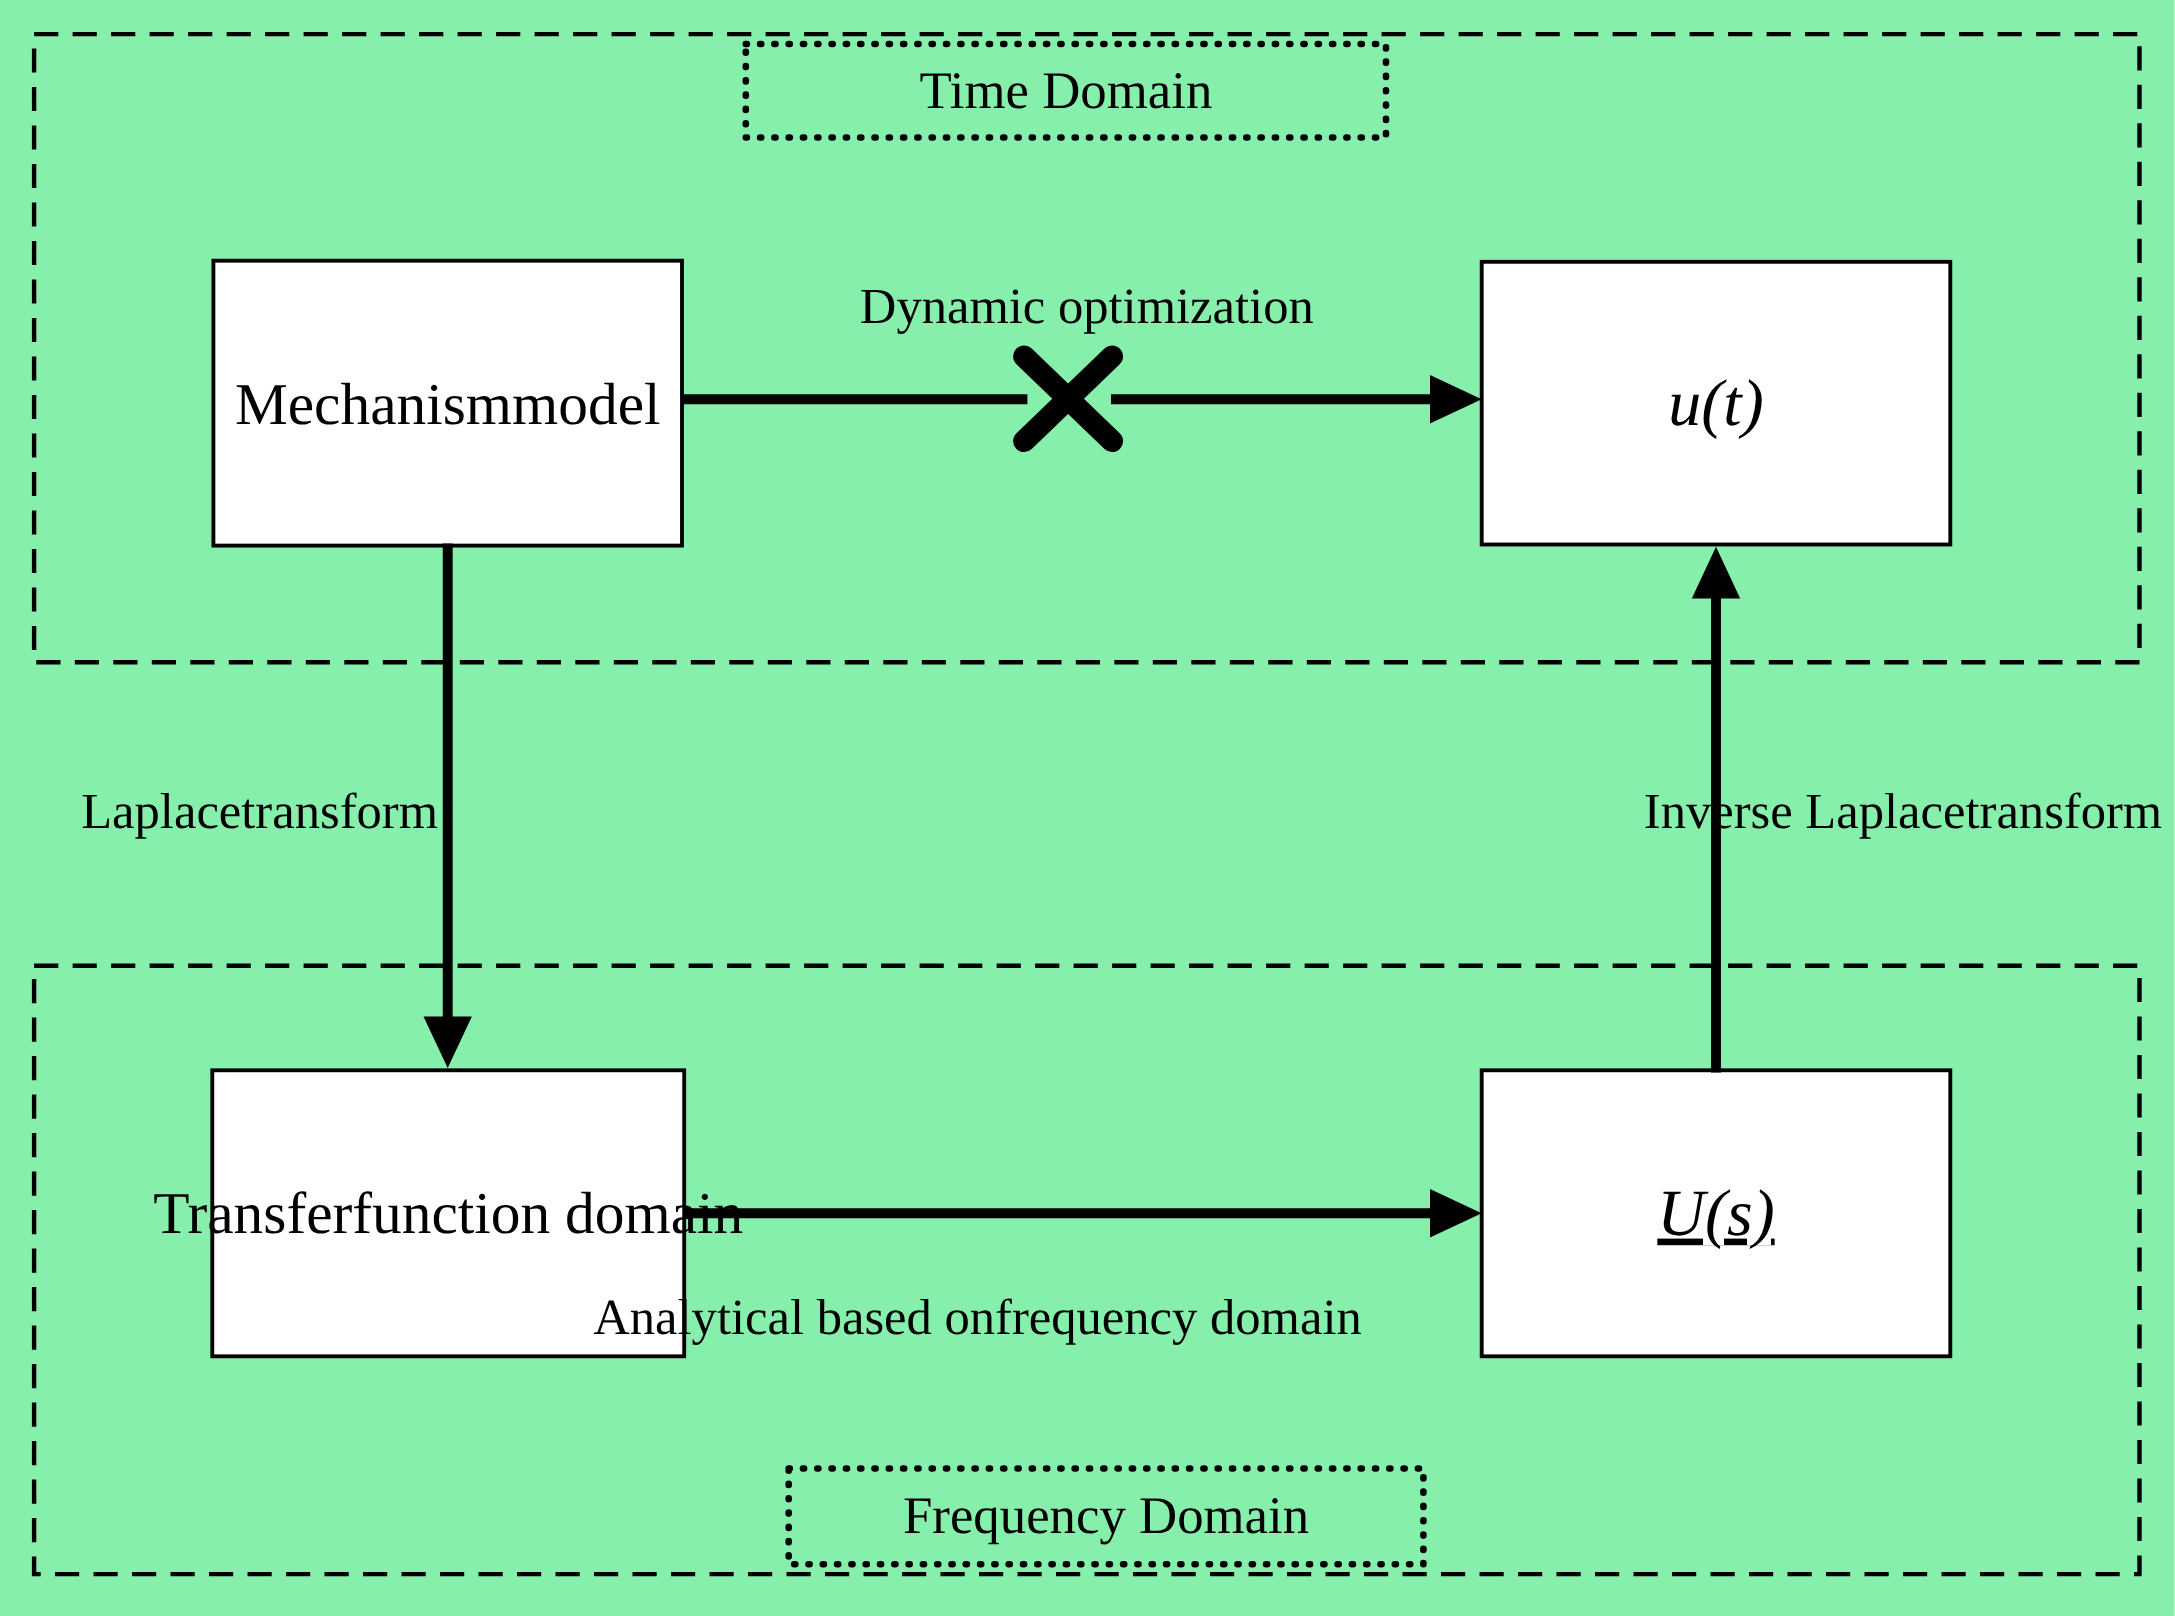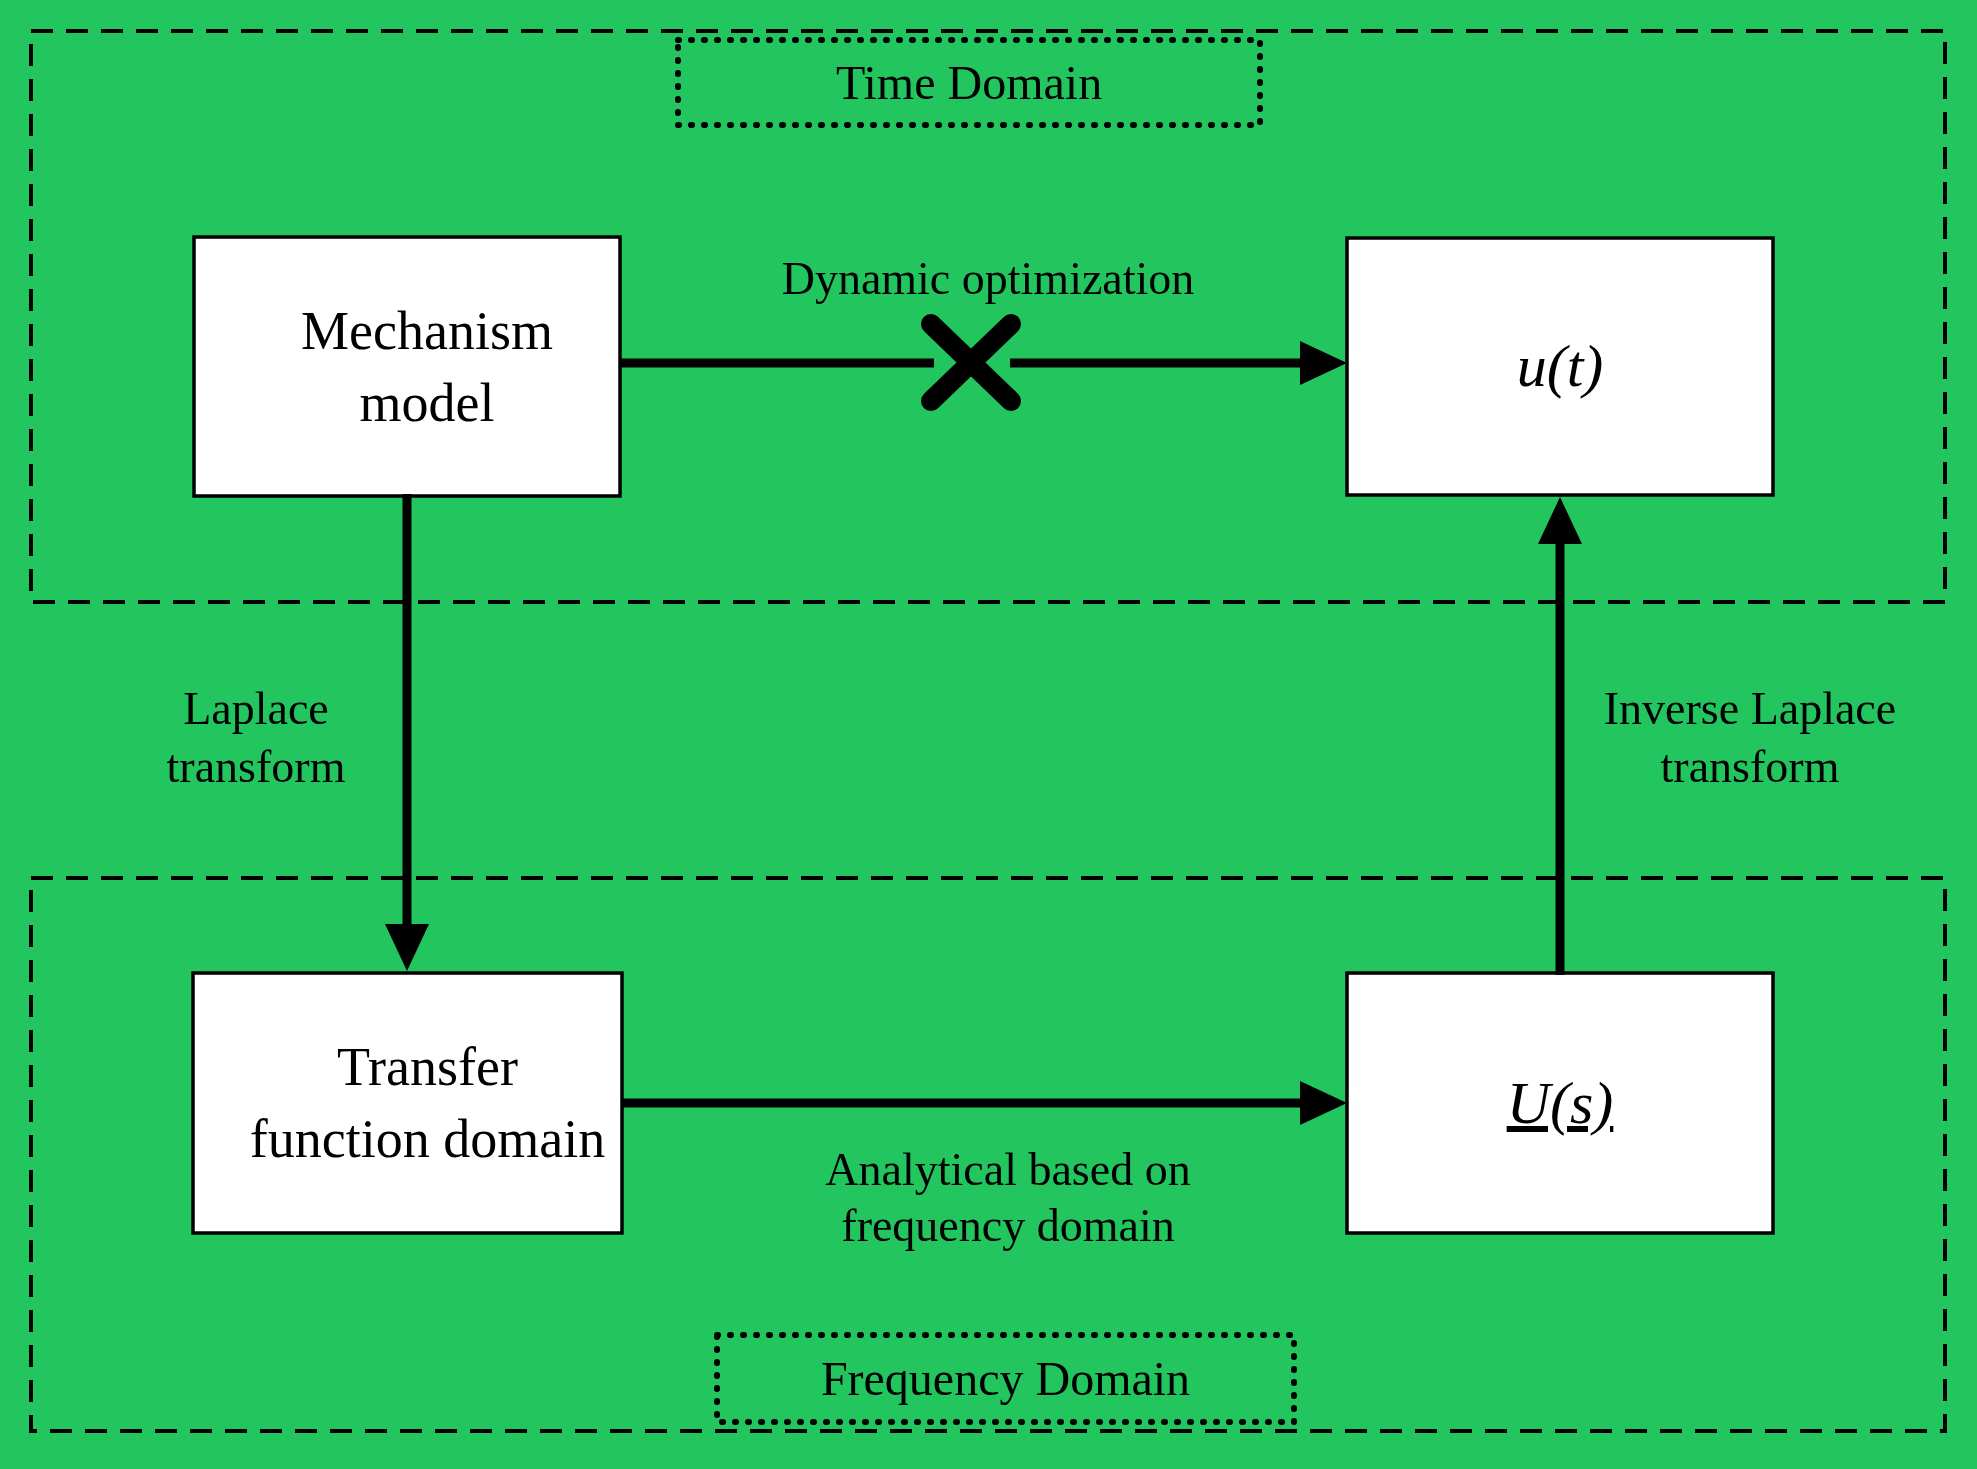--- a/index.html
+++ b/index.html
@@ -4,42 +4,42 @@
 <style>
   html, body {
     margin: 0;
     padding: 0;
     background: #ffffff;
   }
   #canvas {
     position: relative;
     width: 1977px;
     height: 1469px;
-    background: #22c55e;
+    background: #86efac;
     font-family: "Liberation Serif", "DejaVu Serif", serif;
     color: #000000;
     overflow: hidden;
   }
   #strokes {
     position: absolute;
     left: 0; top: 0;
     width: 1977px; height: 1469px;
     z-index: 0;
   }
   .txt {
     position: absolute;
     z-index: 1;
     display: flex;
     align-items: center;
     justify-content: center;
     text-align: center;
     color: #000000;
     white-space: nowrap;
   }
-  .txt.col { flex-direction: column; margin-left: 20px; }
+  .txt.col { flex-direction: row; }
   .domain-label { font-size: 48px; }
   .node-label { font-size: 54px; line-height: 72px; }
   .math-label { font-size: 60px; font-style: italic; border-radius: 31px; }
   .edge-label { font-size: 46px; line-height: 58px; }
   .edge-label.tight { line-height: 56px; justify-content: flex-end; }
   .line { display: block; }
 </style>
 </head>
 <body>
 

